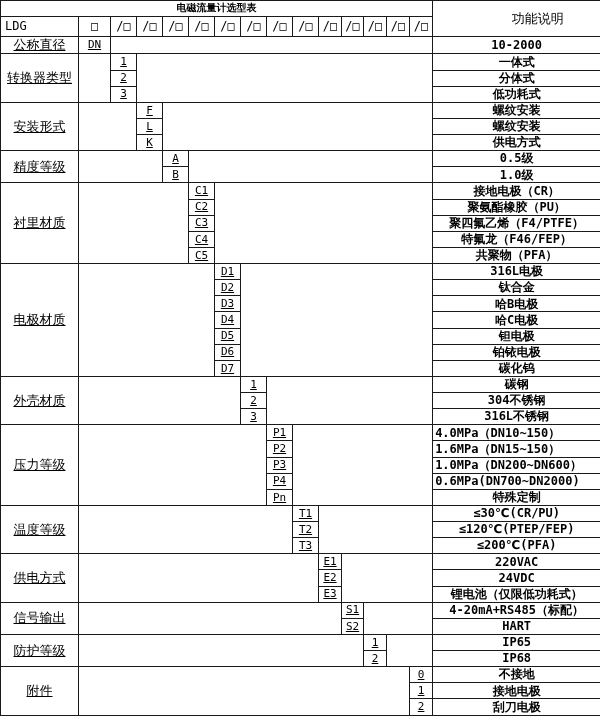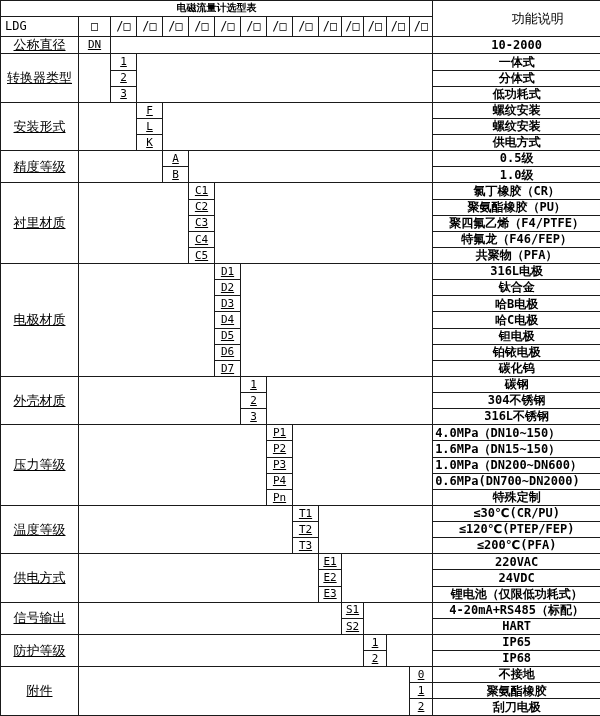--- a/index.html
+++ b/index.html
@@ -121,21 +121,21 @@
         </tr>
         <tr>
           <td class="code">B</td>
           <td class="desc">1.0级</td>
         </tr>
         <tr>
           <td class="label" rowspan="5">衬里材质</td>
           <td class="spacer" colspan="4" rowspan="5"></td>
           <td class="code">C1</td>
           <td class="spacer" colspan="9" rowspan="5"></td>
-          <td class="desc">氯丁橡胶（CR）</td>
+          <td class="desc">接地电极（CR）</td>
         </tr>
         <tr>
           <td class="code">C2</td>
           <td class="desc">聚氨酯橡胶（PU）</td>
         </tr>
         <tr>
           <td class="code">C3</td>
           <td class="desc">聚四氟乙烯（F4/PTFE）</td>
         </tr>
         <tr>
@@ -268,21 +268,21 @@
           <td class="desc">IP68</td>
         </tr>
         <tr>
           <td class="label" rowspan="3">附件</td>
           <td class="spacer" colspan="13" rowspan="3"></td>
           <td class="code">0</td>
           <td class="desc">不接地</td>
         </tr>
         <tr>
           <td class="code">1</td>
-          <td class="desc">聚氨酯橡胶</td>
+          <td class="desc">接地电极</td>
         </tr>
         <tr>
           <td class="code">2</td>
           <td class="desc">刮刀电极</td>
         </tr>
       </tbody>
   </table>
 </div>
 
 </body></html>

